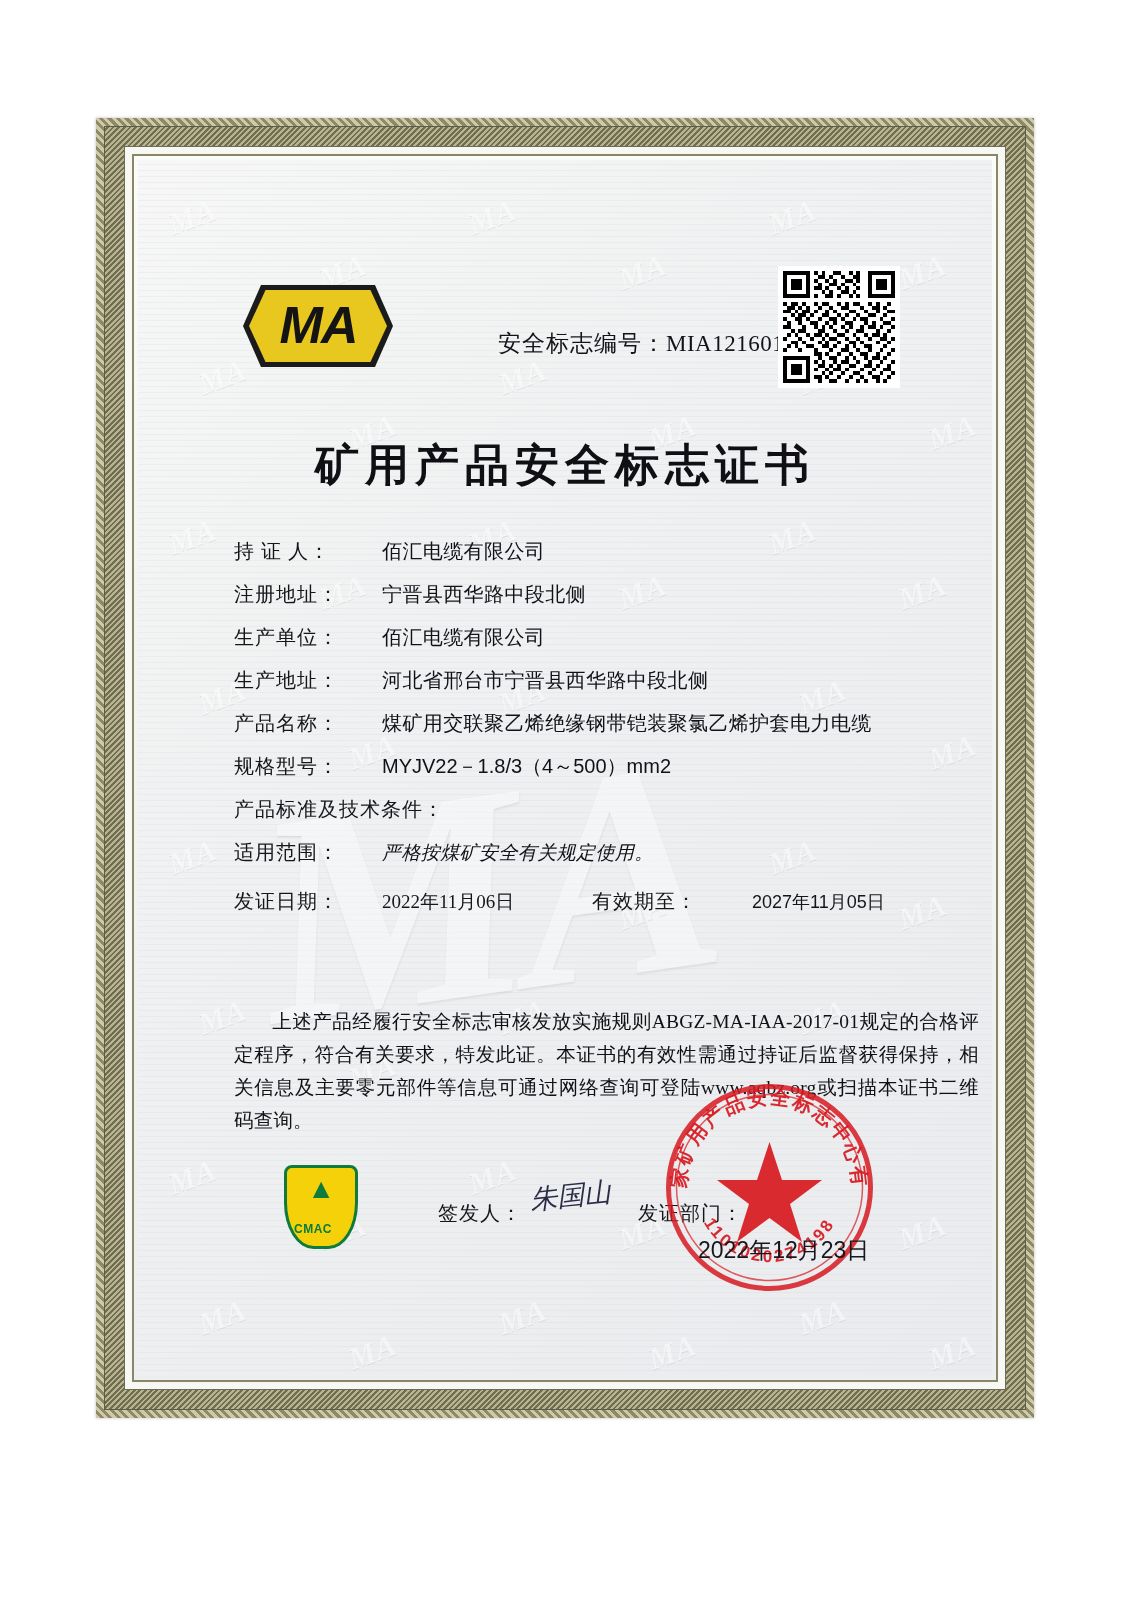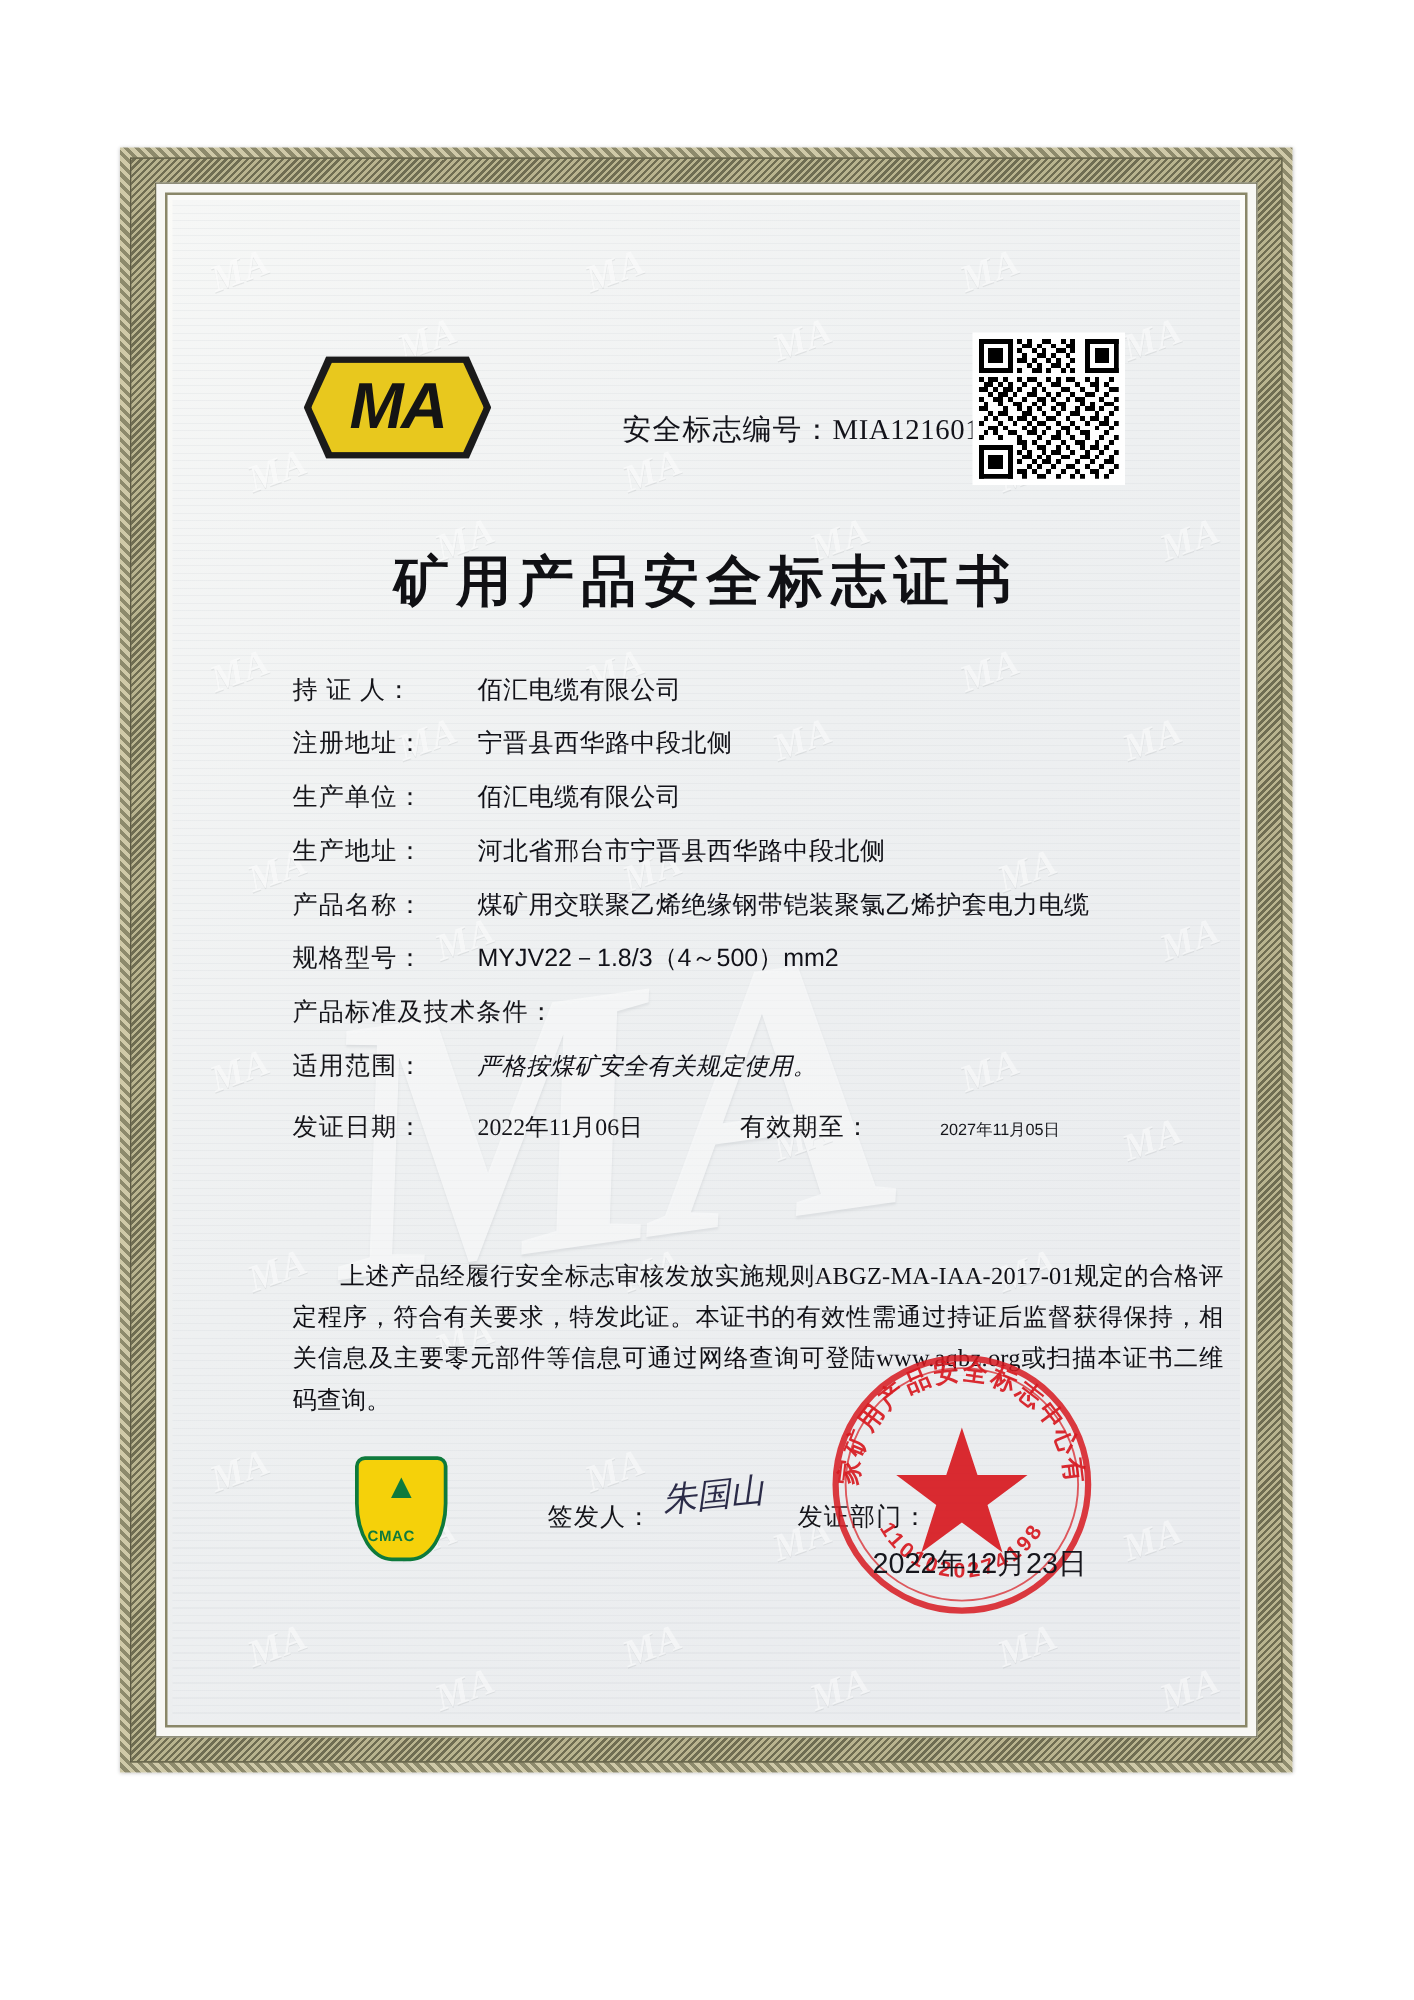--- a/index.html
+++ b/index.html
@@ -221,21 +221,21 @@
   .dates-row {
     display: flex;
     align-items: baseline;
     margin-top: 22px;
     font-size: 20px;
     color: #15151a;
   }
   .dates-row .lbl { width: 148px; flex: 0 0 auto; letter-spacing: 1px;}
   .dates-row .d1 { width: 210px; font-family: Liberation Serif, serif; font-size: 19px;}
   .dates-row .lbl2 { width: 160px; letter-spacing: 1px; }
-  .dates-row .d2 { font-family: "Liberation Sans", sans-serif; font-size: 13px; }
+  .dates-row .d2 { font-family: "Liberation Sans", sans-serif; font-size: 18px; }
 
   .remark-row {
     display: flex;
     align-items: baseline;
     margin-top: 20px;
     font-size: 20px;
     color: #15151a;
   }
   .remark-row .lbl { width: 148px; letter-spacing: 8px; }
 

